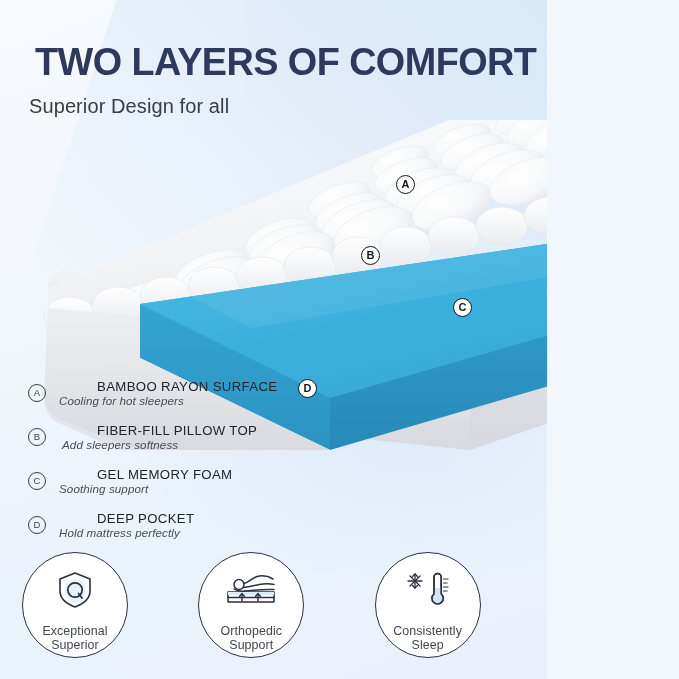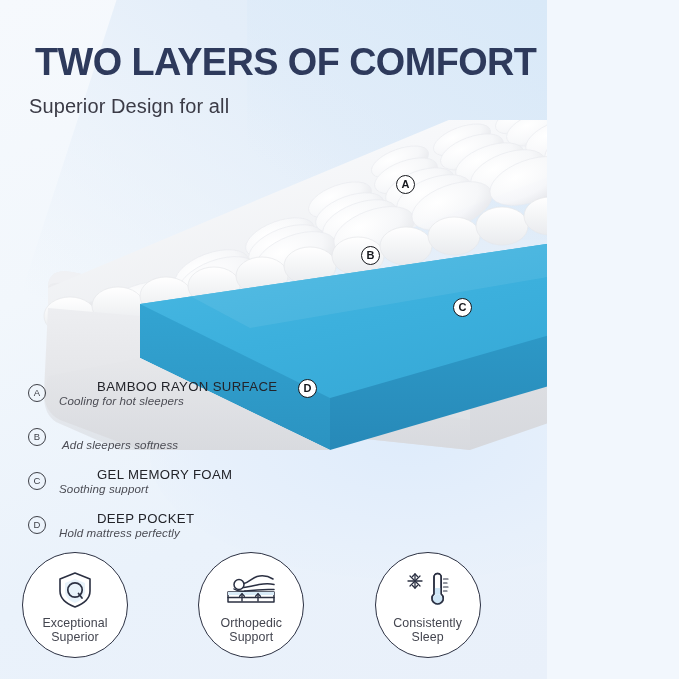--- a/index.html
+++ b/index.html
@@ -101,20 +101,21 @@
     position:absolute; left:0; top:552px; width:679px; height:110px;
     display:flex; align-items:flex-start; justify-content:space-between;
     padding:0 22px;
   }
   .badge{
     width:106px; height:106px; border-radius:50%;
     background:#ffffff; border:1.3px solid #2b3042;
     display:flex; flex-direction:column; align-items:center;
     justify-content:flex-start; padding-top:14px;
     position:relative;
+    gap:8px;
   }
   .badge .ico{ height:46px; display:flex; align-items:center; justify-content:center; }
   .badge .blabel{
     margin-top:3px; text-align:center;
     font-size:12.4px; line-height:14px; color:#43454f;
     letter-spacing:0.1px;
   }
 </style>
 </head>
 <body>
@@ -275,20 +276,21 @@
   <div id="legend">
 
     <div class="leg-row">
       <div class="leg-badge">A</div>
       <div class="leg-title">BAMBOO RAYON SURFACE</div>
       <div class="leg-sub">Cooling for hot sleepers</div>
     </div>
 
     <div class="leg-row indent">
       <div class="leg-badge">B</div>
+      <div class="leg-title">FIBER-FILL PILLOW TOP</div>
       <div class="leg-sub">Add sleepers softness</div>
     </div>
 
     <div class="leg-row">
       <div class="leg-badge">C</div>
       <div class="leg-title">GEL MEMORY FOAM</div>
       <div class="leg-sub">Soothing support</div>
     </div>
 
     <div class="leg-row">

